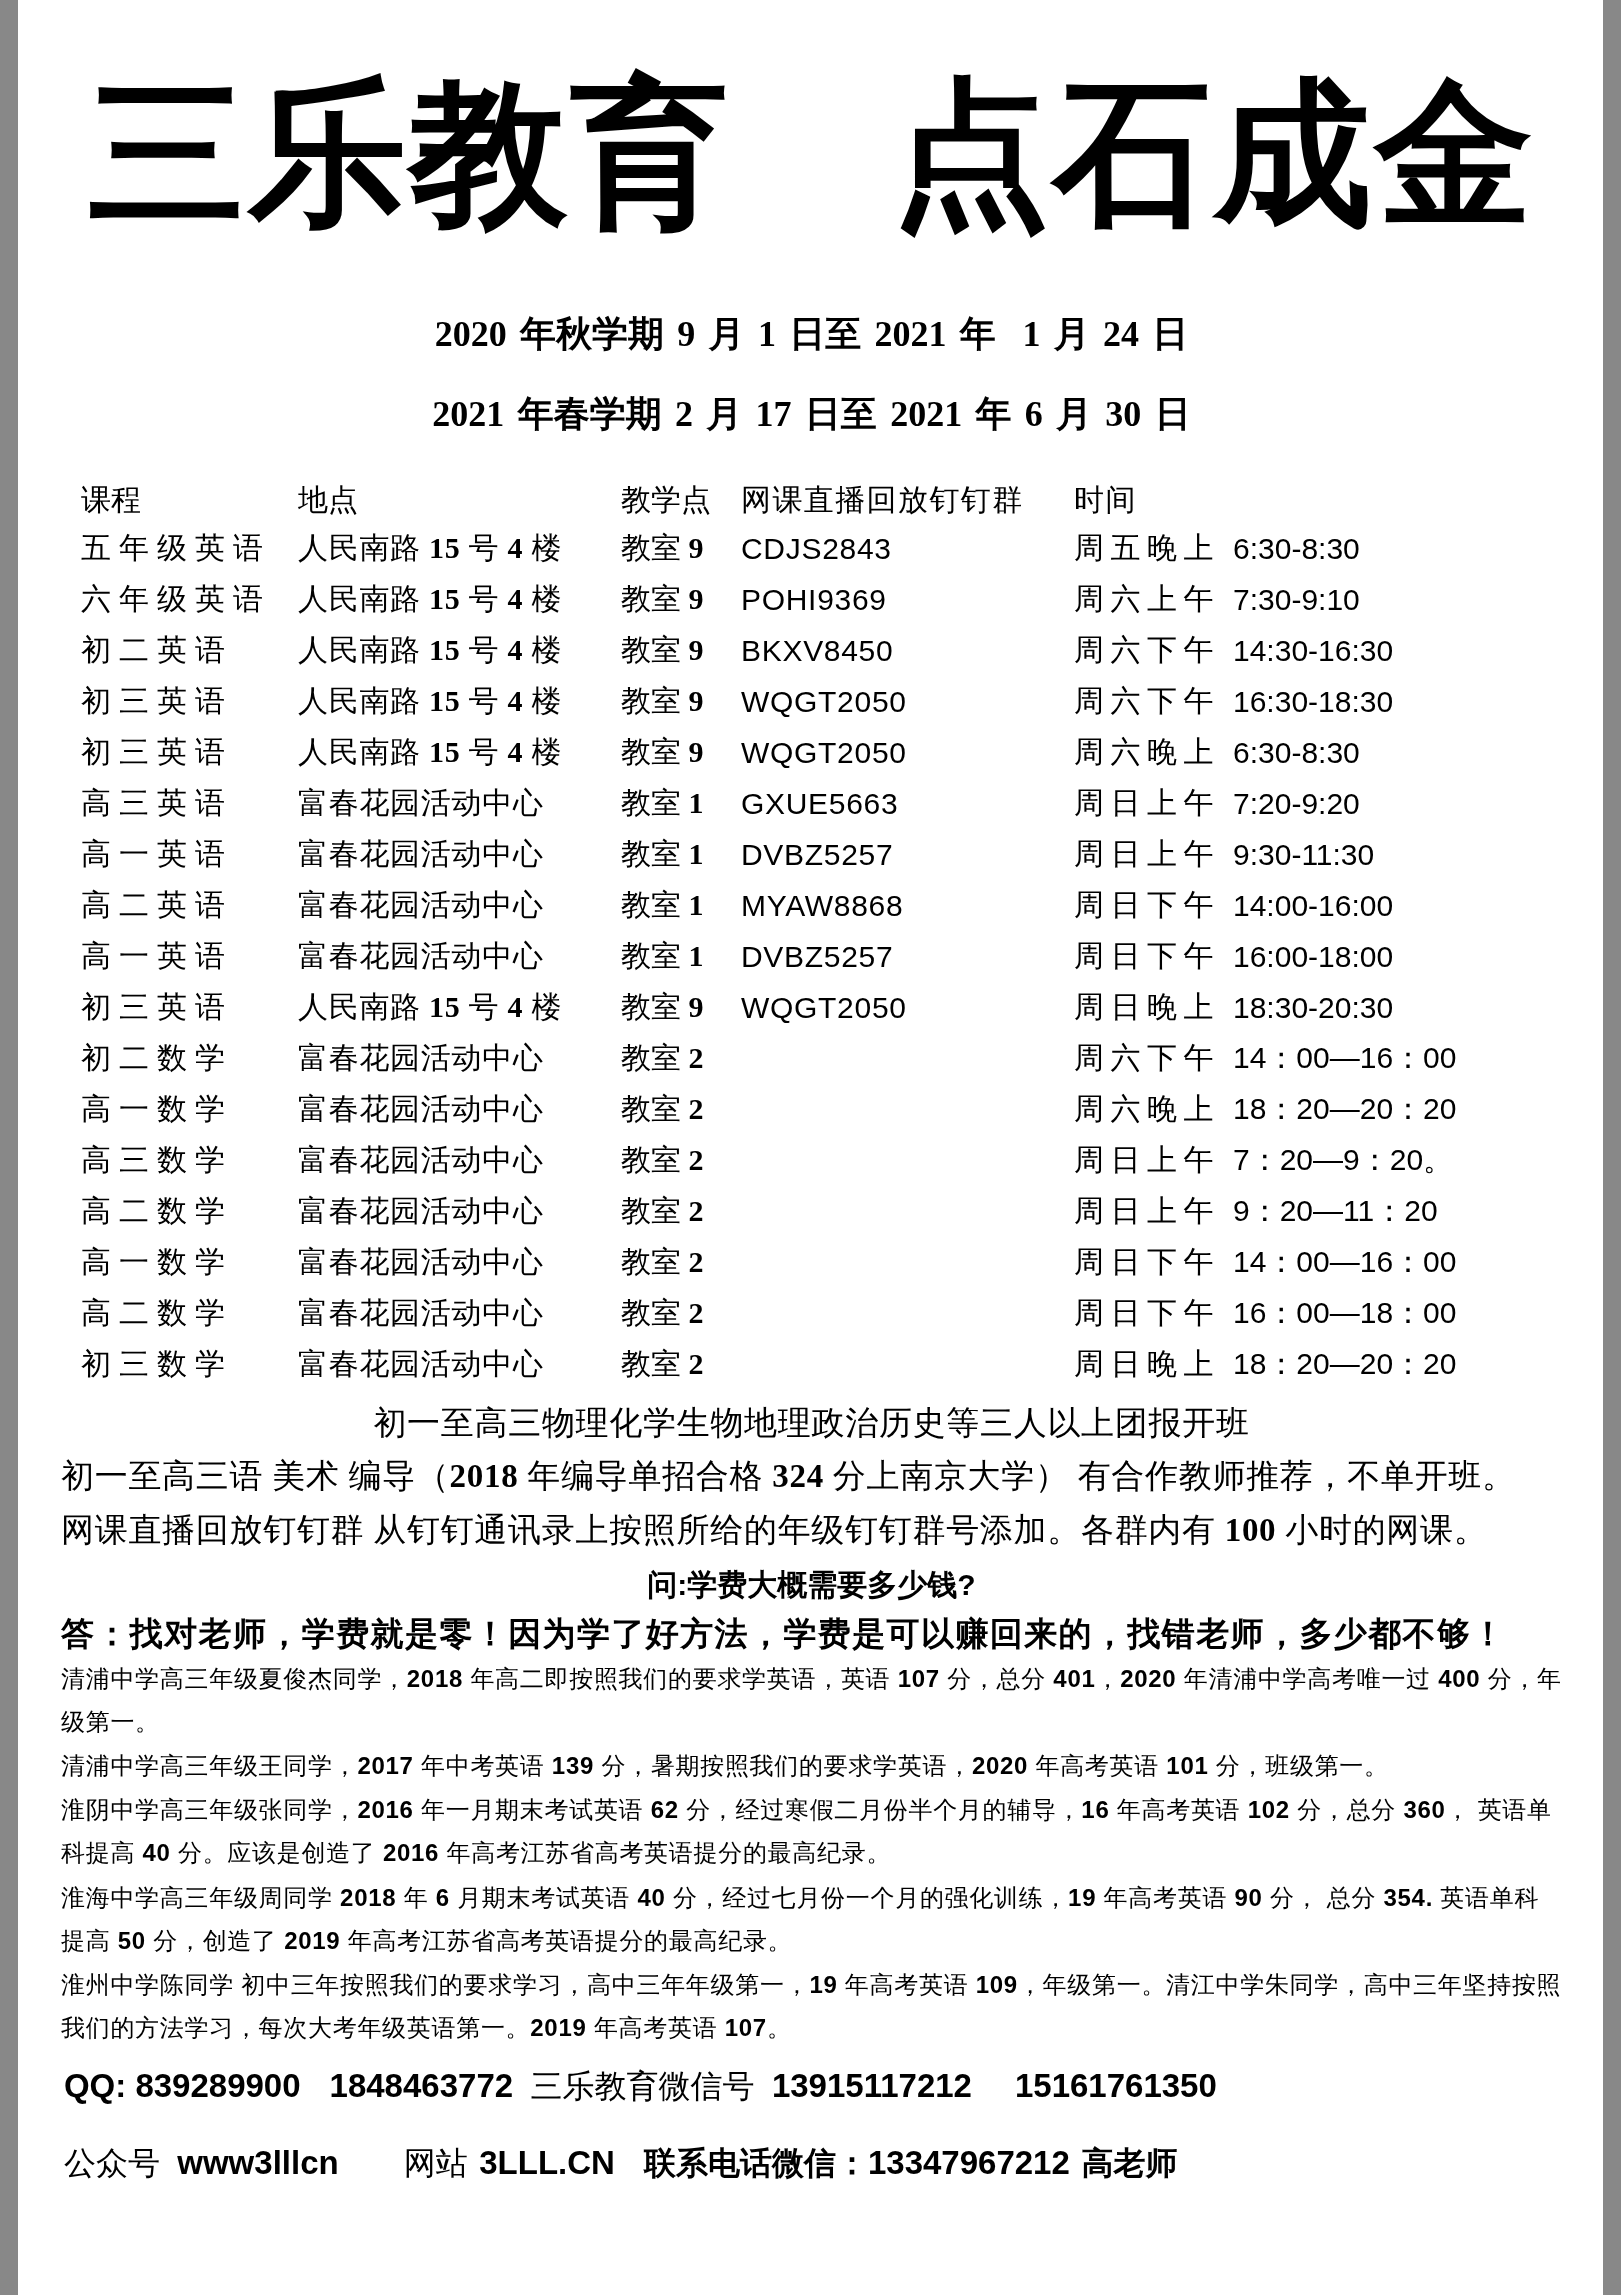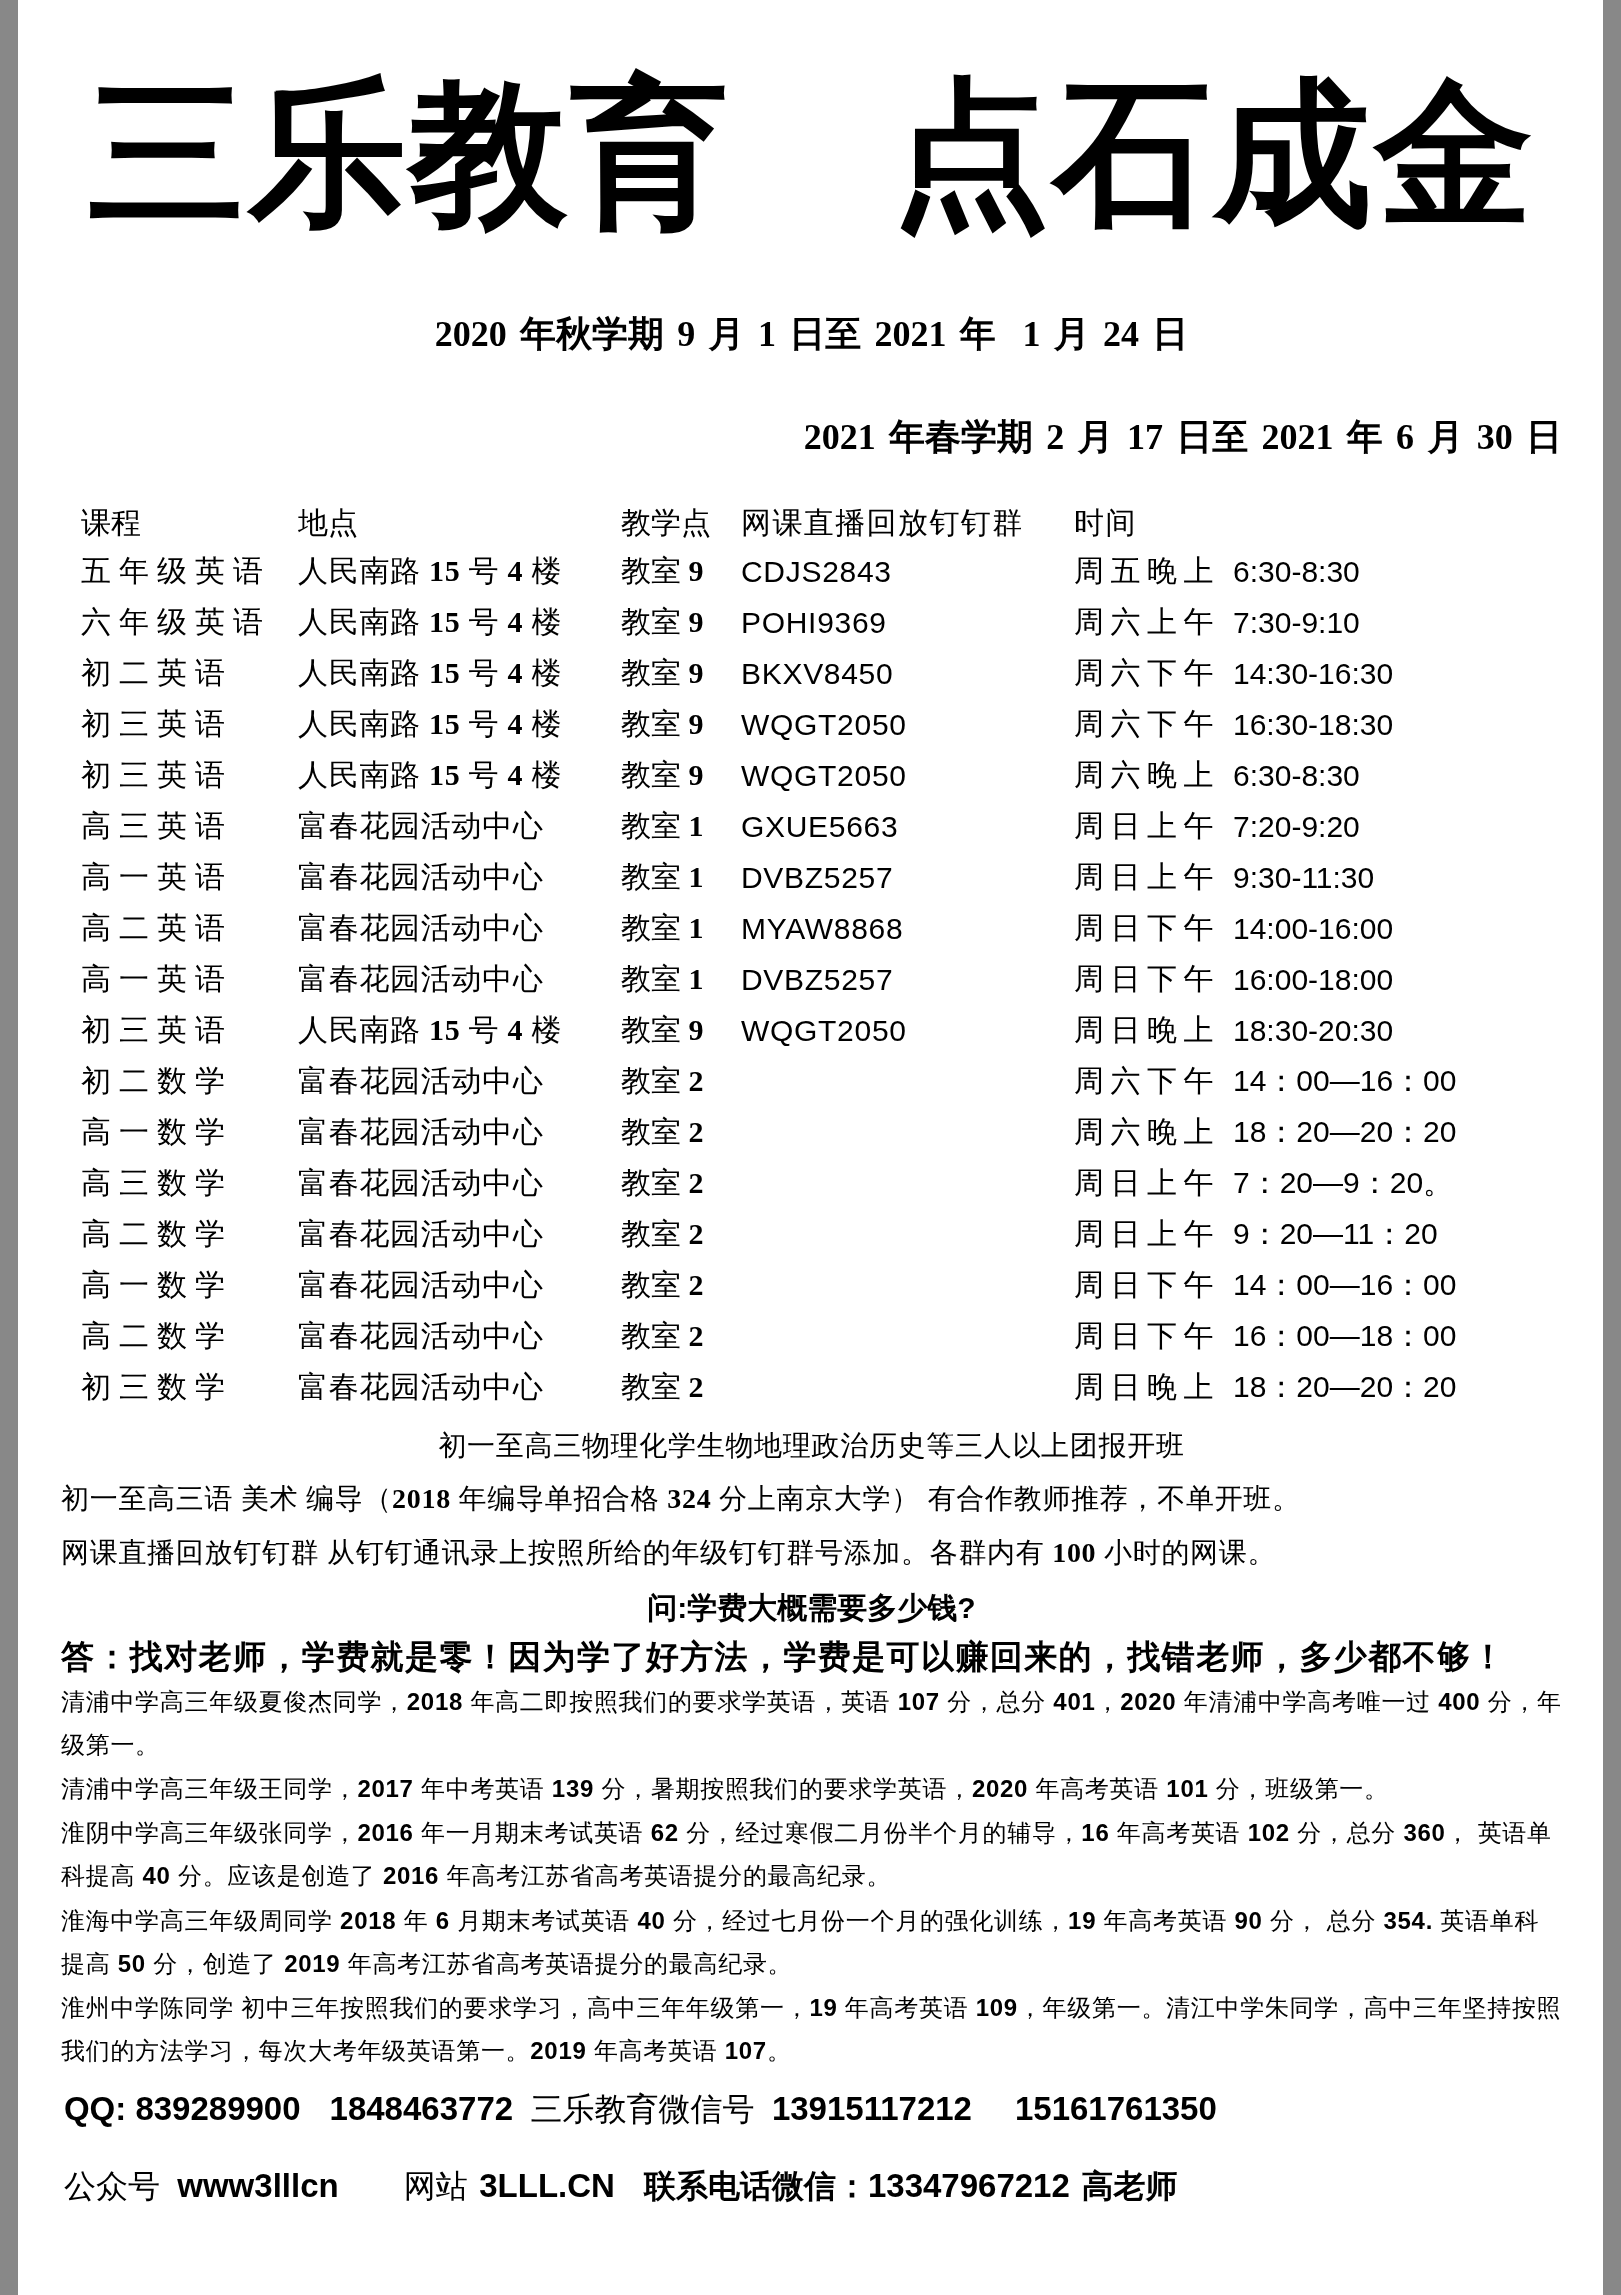--- a/index.html
+++ b/index.html
@@ -25,21 +25,21 @@
     letter-spacing:2.9px;
   }
   .date{
     margin-top:39px;
     font-size:36px;
     font-weight:bold;
     text-align:center;
     white-space:pre;
     word-spacing:4.3px;
   }
-  .date + .date{margin-top:54px;text-align:right;}
+  .date + .date{margin-top:31px;}
   
   table.schedule{
     border-collapse:collapse;
     table-layout:fixed;
     margin:39px 0 0 20px;
   }
   .schedule col.c-course{width:217px;}
   .schedule col.c-location{width:323px;}
   .schedule col.c-classroom{width:120px;}
   .schedule col.c-group{width:333px;}
@@ -69,21 +69,21 @@
     text-align:center;
     font-family:"Liberation Sans","DejaVu Sans",sans-serif;
     font-weight:bold;
     font-size:31px;
   }
   th.col-group{font-family:"Liberation Serif","DejaVu Serif",serif;font-weight:normal;letter-spacing:1.4px;}
   th.col-weekday{letter-spacing:1.4px;}
   b{font-weight:bold;}
   
   .note{
-    font-size:28px;
+    font-size:33px;
     line-height:42px;
     margin:11.6px 0 0 0;
     letter-spacing:0.7px;
   }
   .note-center{
     text-align:center;
     margin-top:11.6px;
   }
   
   .qa{font-family:"Liberation Sans","DejaVu Sans",sans-serif;}

